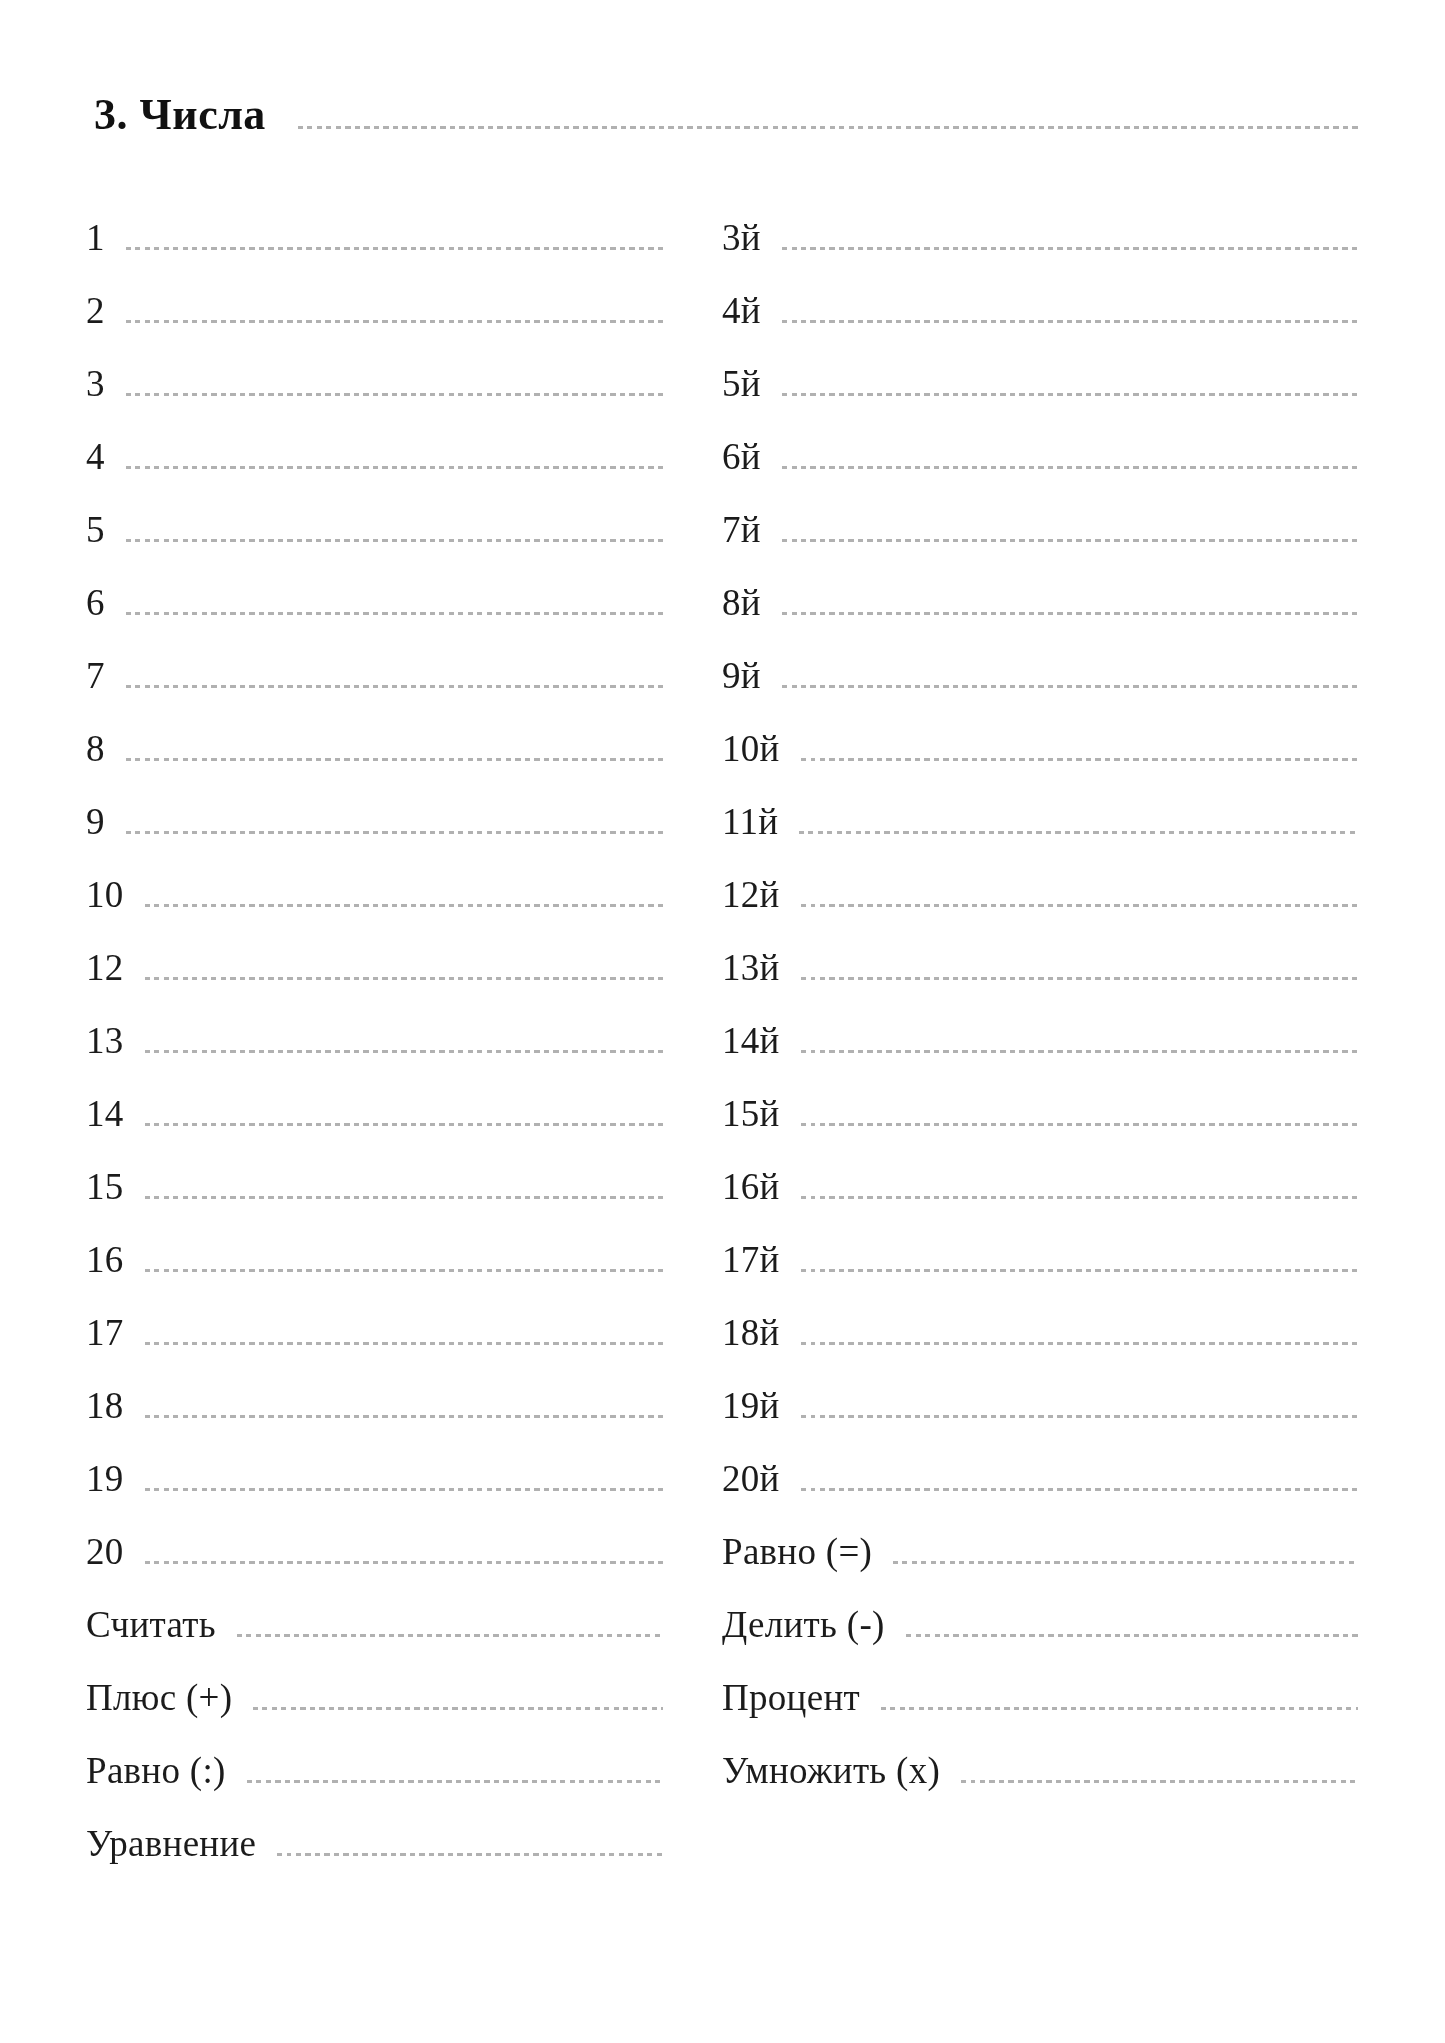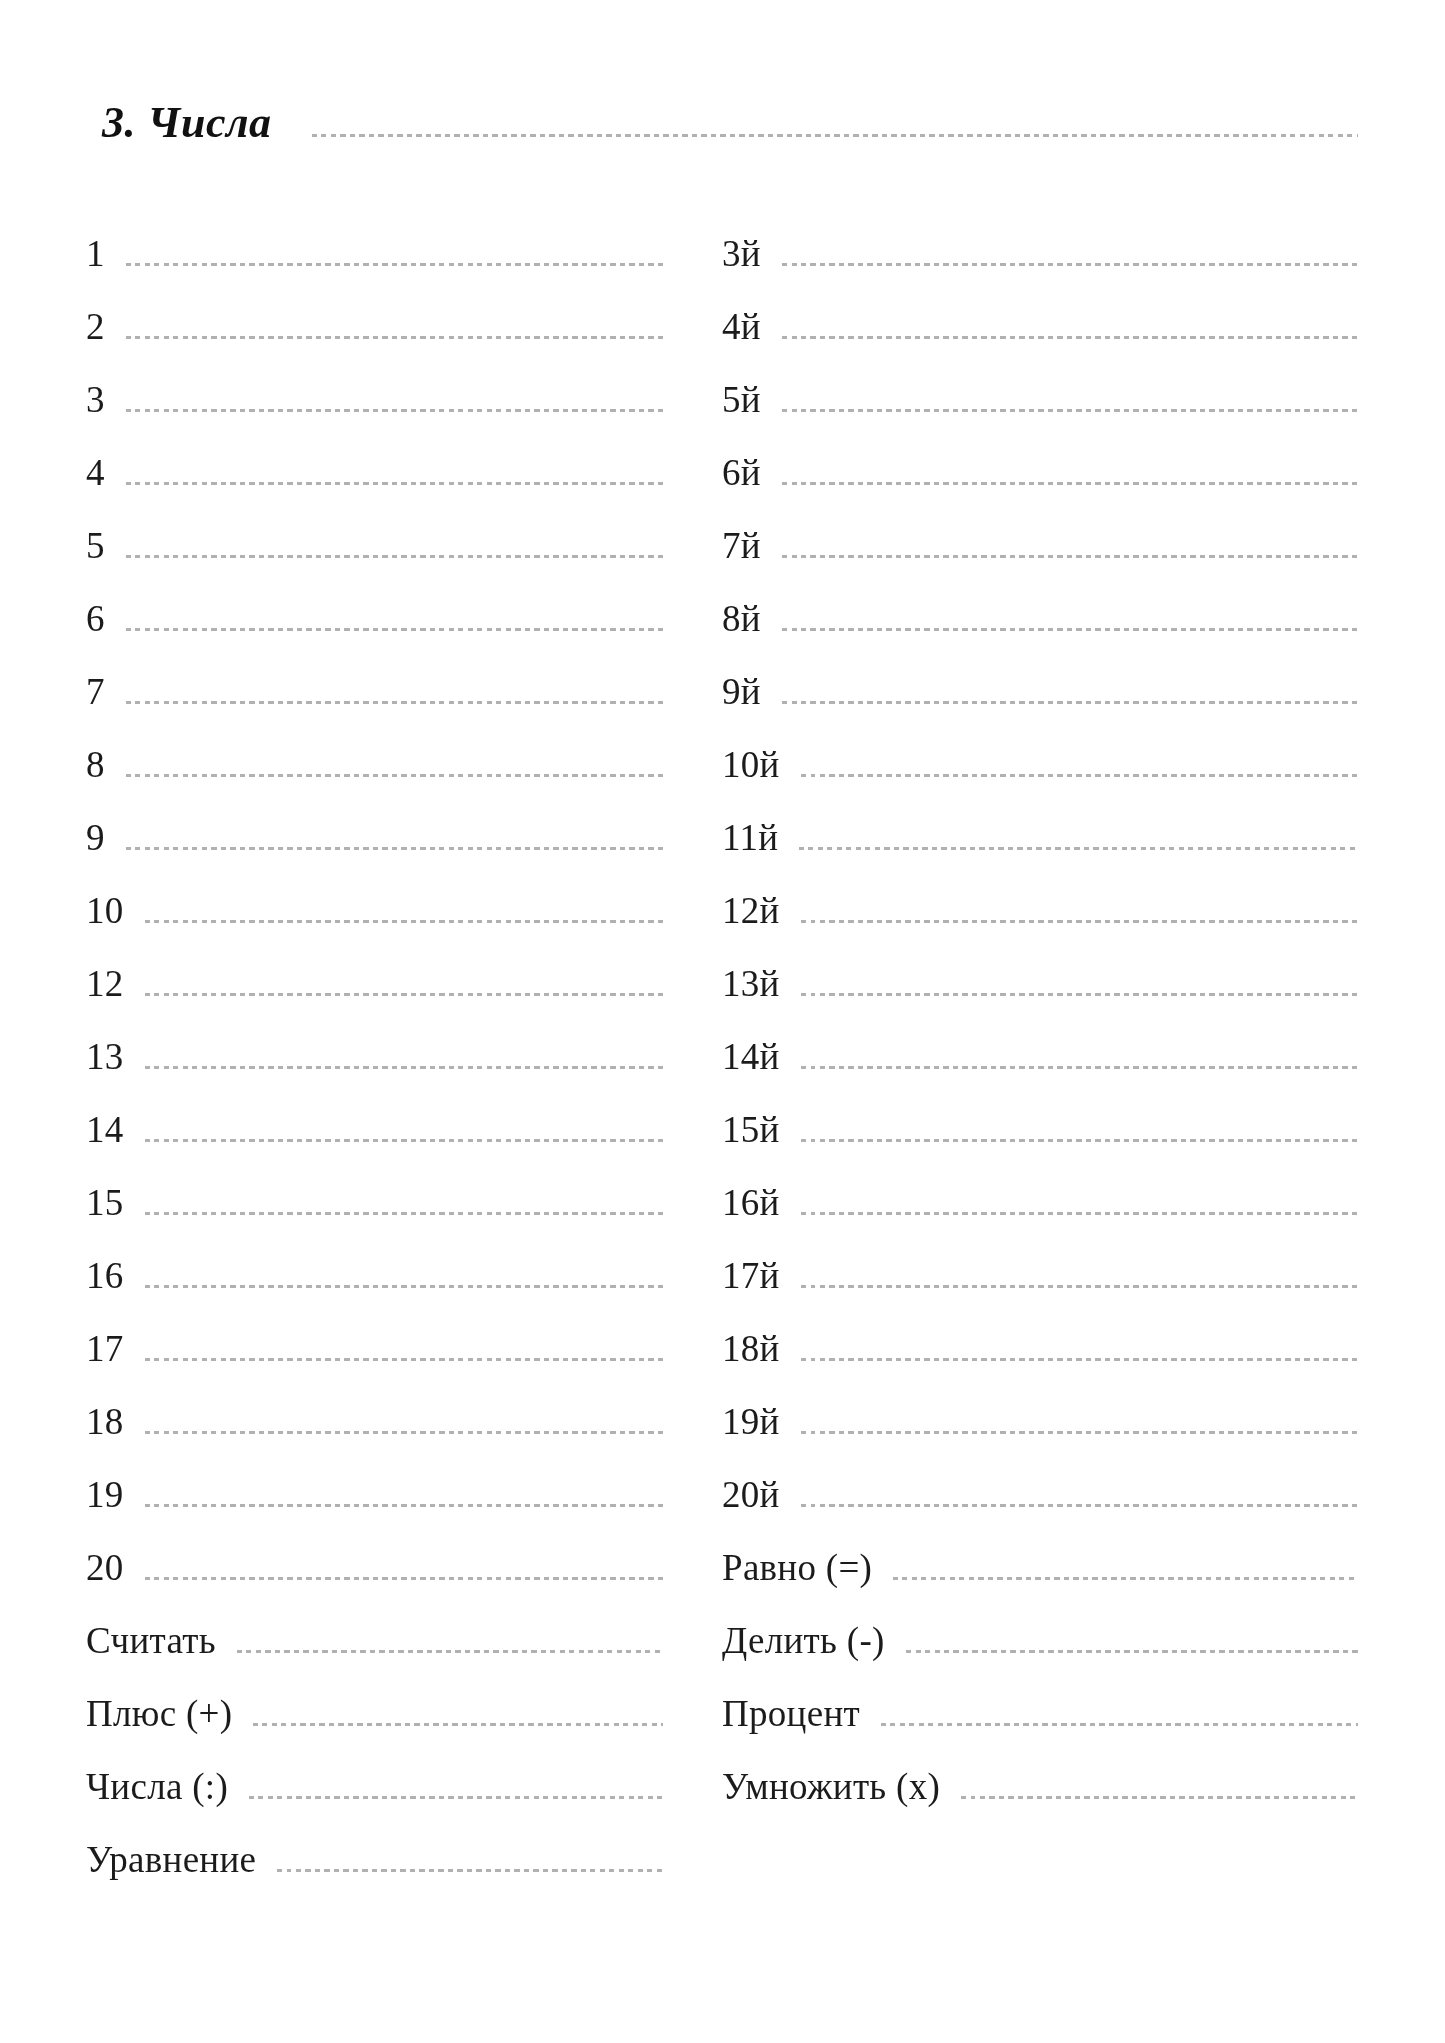--- a/index.html
+++ b/index.html
@@ -22,28 +22,27 @@
   .content {
     padding-left: 86px;
     padding-right: 87px;
   }
   .title-row {
     display: flex;
     align-items: baseline;
     padding-top: 84px;
   }
   .page-title {
-    margin: 16px;
+    margin: 8px;
     font-size: 44px;
     line-height: 46px;
     font-weight: bold;
     color: var(--title-color);
     letter-spacing: 0.5px;
     white-space: nowrap;
-    font-style: italic;
   }
   .leader {
     flex: 1 1 auto;
     height: 3px;
     margin-left: 22px;
     background: repeating-linear-gradient(
       to right,
       var(--leader-color) 0px,
       var(--leader-color) 5px,
       transparent 5px,
@@ -169,21 +168,21 @@
           </div>
           <div class="row extra-gap">
             <span class="label">Считать</span>
             <span class="leader"></span>
           </div>
           <div class="row">
             <span class="label">Плюс (+)</span>
             <span class="leader"></span>
           </div>
           <div class="row">
-            <span class="label">Числа (:)</span>
+            <span class="label">Равно (:)</span>
             <span class="leader"></span>
           </div>
           <div class="row">
             <span class="label">Уравнение</span>
             <span class="leader"></span>
           </div>
         </div>
       <div class="col col-right" id="col-right">
           <div class="row">
             <span class="label">3й</span>

